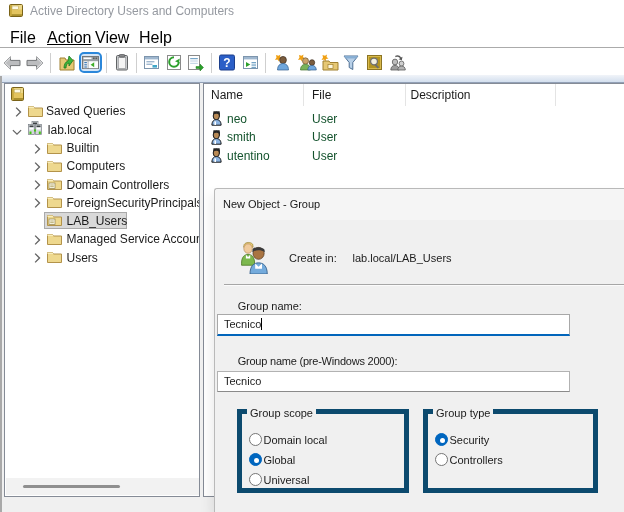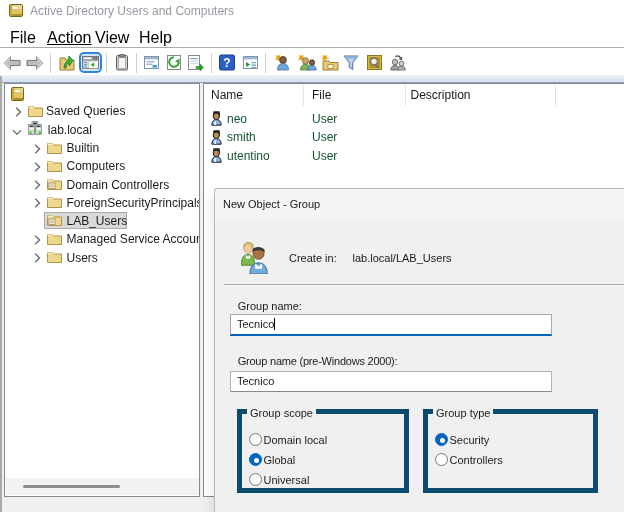--- a/index.html
+++ b/index.html
@@ -30,21 +30,21 @@
 .hcol{position:absolute;top:0;font-size:12px;color:#1b1b1b;height:22px;line-height:22px;}
 .hsep{position:absolute;top:0;width:1px;height:22px;background:#e4e4e4;}
 .lrow{position:absolute;font-size:12px;color:#14532d;height:19px;line-height:19px;}
 
 #dialog{left:214px;top:188px;width:410px;height:324px;background:#f0f0f0;
  border-top:1px solid #b9b9b9;border-left:1px solid #b9b9b9;border-top-left-radius:3px;
  box-shadow:-4px 6px 12px rgba(0,0,0,0.07);}
 #dlgtitle{position:absolute;left:0;top:0;width:100%;height:31px;background:#f5f5f5;border-top-left-radius:3px;}
 #dlgtitle span{position:absolute;left:8px;top:9px;font-size:11px;color:#1a1a1a;}
 .dsep{position:absolute;left:9px;top:95px;width:400px;height:1px;background:#a6a6a6;border-bottom:1px solid #fbfbfb;}
-.inp{position:absolute;left:15px;width:322px;background:#fff;box-sizing:border-box;font-size:11px;color:#1b1b1b;line-height:19px;padding-left:6px;white-space:nowrap;}
+.inp{position:absolute;left:2px;width:353px;background:#fff;box-sizing:border-box;font-size:11px;color:#1b1b1b;line-height:19px;padding-left:6px;white-space:nowrap;}
 #inp1{top:125px;height:22px;border:1px solid #a8a8a8;border-bottom:2px solid #0165bb;}
 #inp2{top:182px;height:21px;border:1px solid #b2b2b2;border-bottom:1px solid #8a8a8a;}
 .caret{display:inline-block;width:1px;height:12px;background:#000;vertical-align:-2px;}
 .gbox{position:absolute;border:5px solid #0c4a6e;box-sizing:border-box;padding-left:32px;}
 .glabel{position:absolute;top:-7px;background:#f0f0f0;padding:0 3px;font-size:11px;color:#1b1b1b;line-height:13px;}
 .radio{position:absolute;width:13px;height:13px;border-radius:50%;background:#fff;border:1px solid #767676;box-sizing:border-box;}
 .radio.sel{background:#0066bf;border:1px solid #0066bf;}
 .radio.sel::after{content:"";position:absolute;left:4px;top:4px;width:5px;height:5px;border-radius:50%;background:#fff;}
 .rlabel{position:absolute;font-size:11px;color:#1b1b1b;white-space:nowrap;}
 </style></head>

